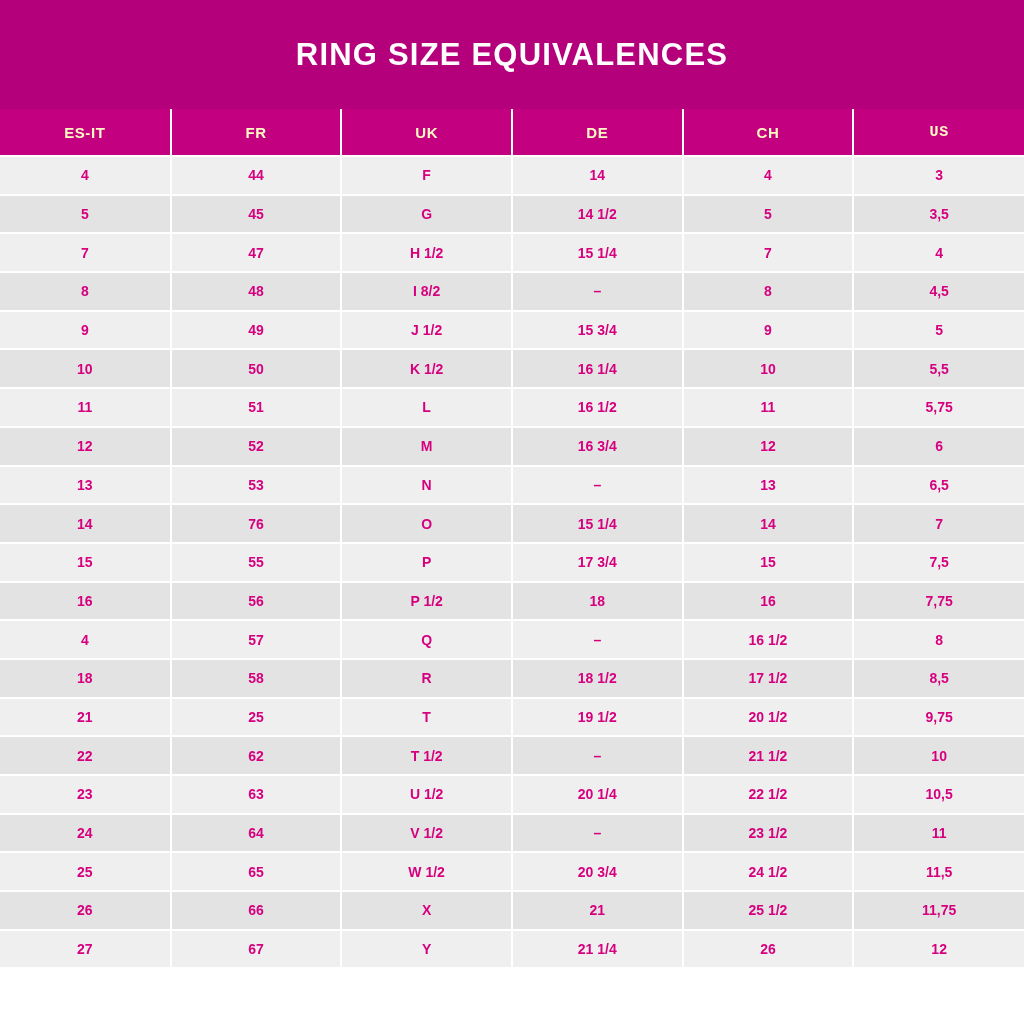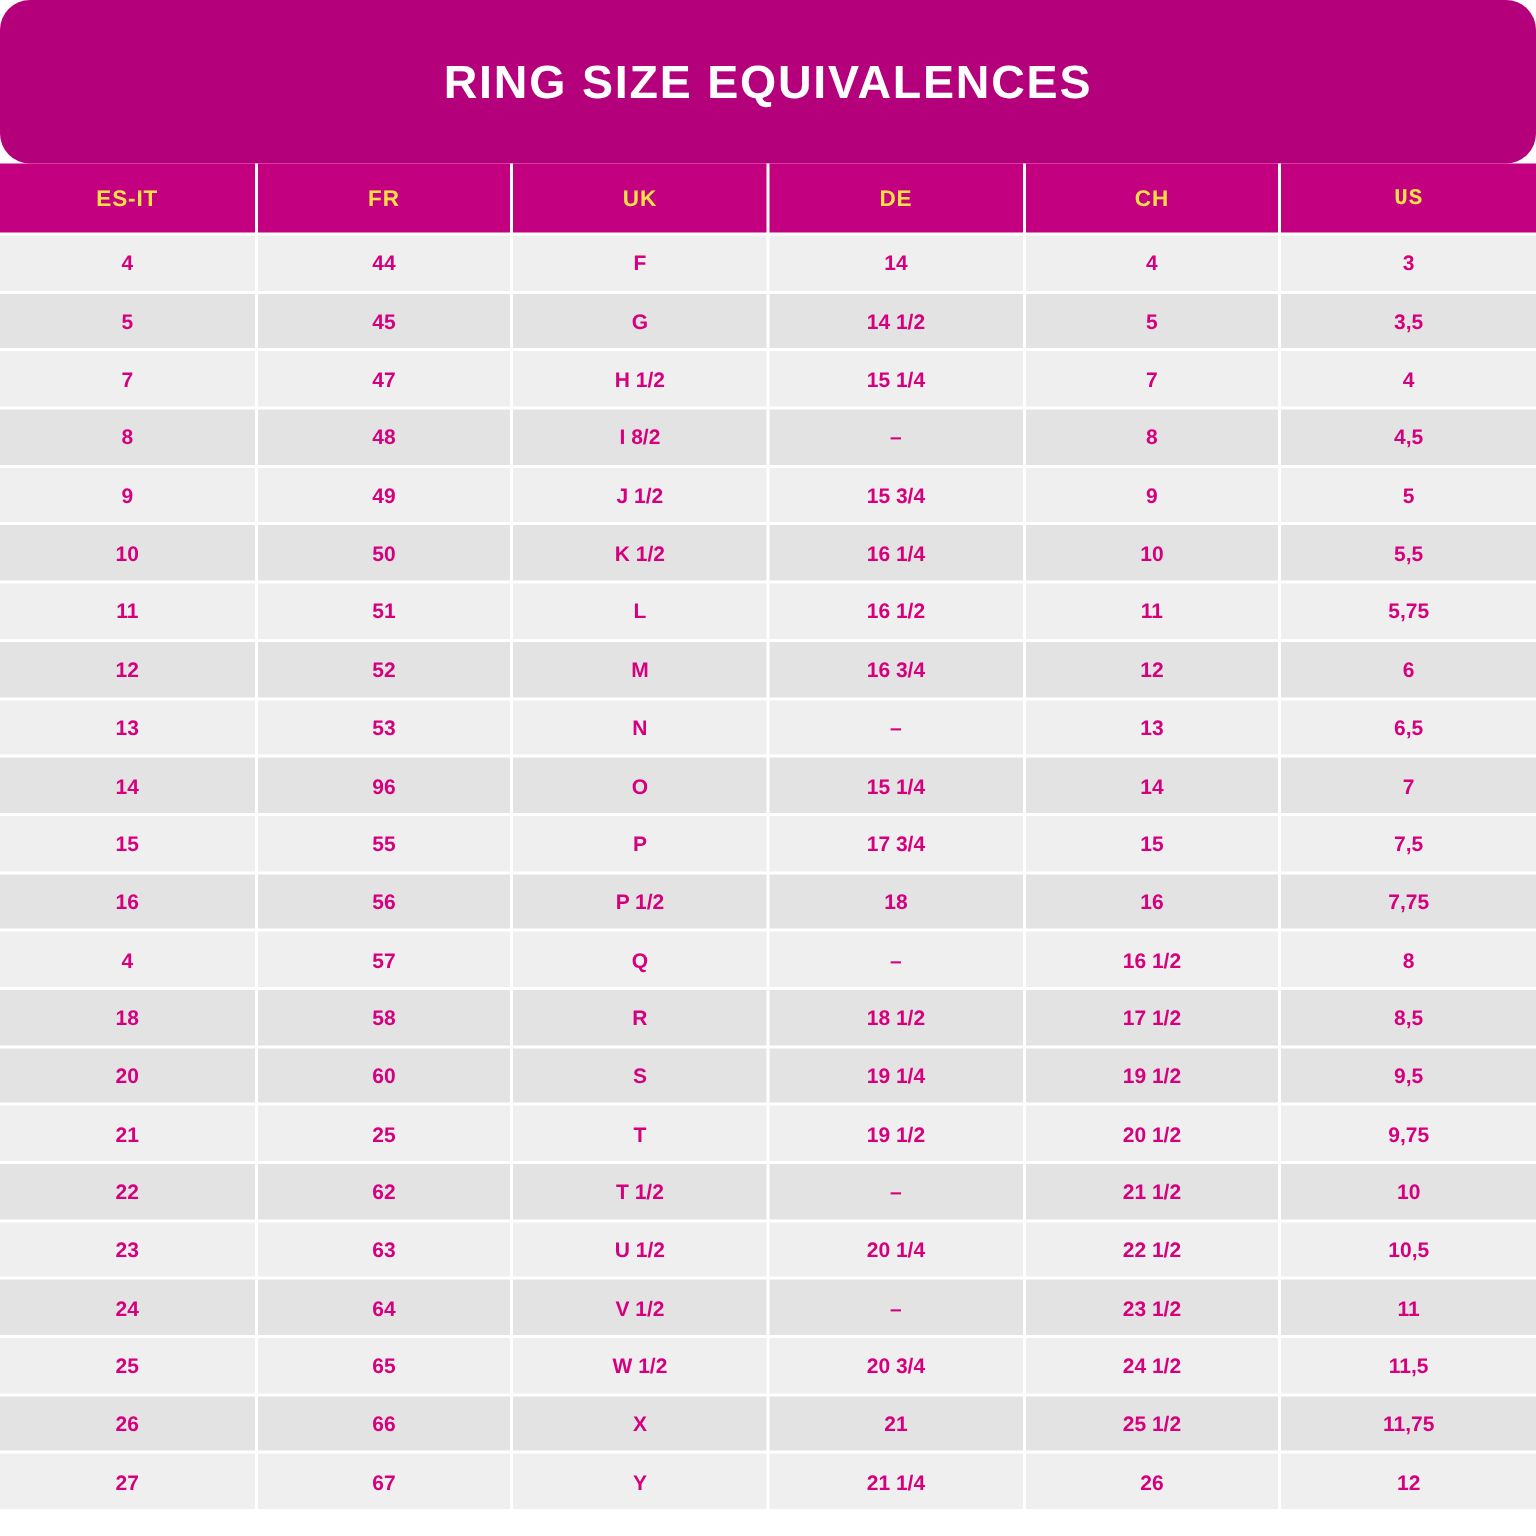--- a/index.html
+++ b/index.html
@@ -20,38 +20,37 @@
     flex-direction: column;
     background: #ffffff;
   }
   .title-bar {
     background: #b5007b;
     height: 109px;
     display: flex;
     align-items: center;
     justify-content: center;
     flex: 0 0 auto;
-    border-radius: 20px;
   }
   .title-bar .title {
     color: #ffffff;
     font-size: 31px;
     font-weight: bold;
     letter-spacing: 1.2px;
     text-transform: uppercase;
     font-family: "Liberation Sans", sans-serif;
   }
   table.size-table {
     width: 1024px;
     border-collapse: collapse;
     table-layout: fixed;
   }
   table.size-table th {
     background: #c3007f;
-    color: #fde047;
+    color: #fef9c3;
     font-size: 15px;
     font-weight: bold;
     height: 44px;
     letter-spacing: 0.6px;
     border-right: 2px solid #ffffff;
     border-bottom: 2px solid #ffffff;
     text-align: center;
   }
   table.size-table th:last-child {
     border-right: none;
@@ -163,21 +162,21 @@
         <tr class="odd">
           <td>13</td>
           <td>53</td>
           <td>N</td>
           <td>–</td>
           <td>13</td>
           <td>6,5</td>
         </tr>
         <tr class="even">
           <td>14</td>
-          <td>96</td>
+          <td>76</td>
           <td>O</td>
           <td>15 1/4</td>
           <td>14</td>
           <td>7</td>
         </tr>
         <tr class="odd">
           <td>15</td>
           <td>55</td>
           <td>P</td>
           <td>17 3/4</td>
@@ -201,28 +200,20 @@
           <td>8</td>
         </tr>
         <tr class="even">
           <td>18</td>
           <td>58</td>
           <td>R</td>
           <td>18 1/2</td>
           <td>17 1/2</td>
           <td>8,5</td>
         </tr>
-        <tr class="even">
-          <td>20</td>
-          <td>60</td>
-          <td>S</td>
-          <td>19 1/4</td>
-          <td>19 1/2</td>
-          <td>9,5</td>
-        </tr>
         <tr class="odd">
           <td>21</td>
           <td>25</td>
           <td>T</td>
           <td>19 1/2</td>
           <td>20 1/2</td>
           <td>9,75</td>
         </tr>
         <tr class="even">
           <td>22</td>

